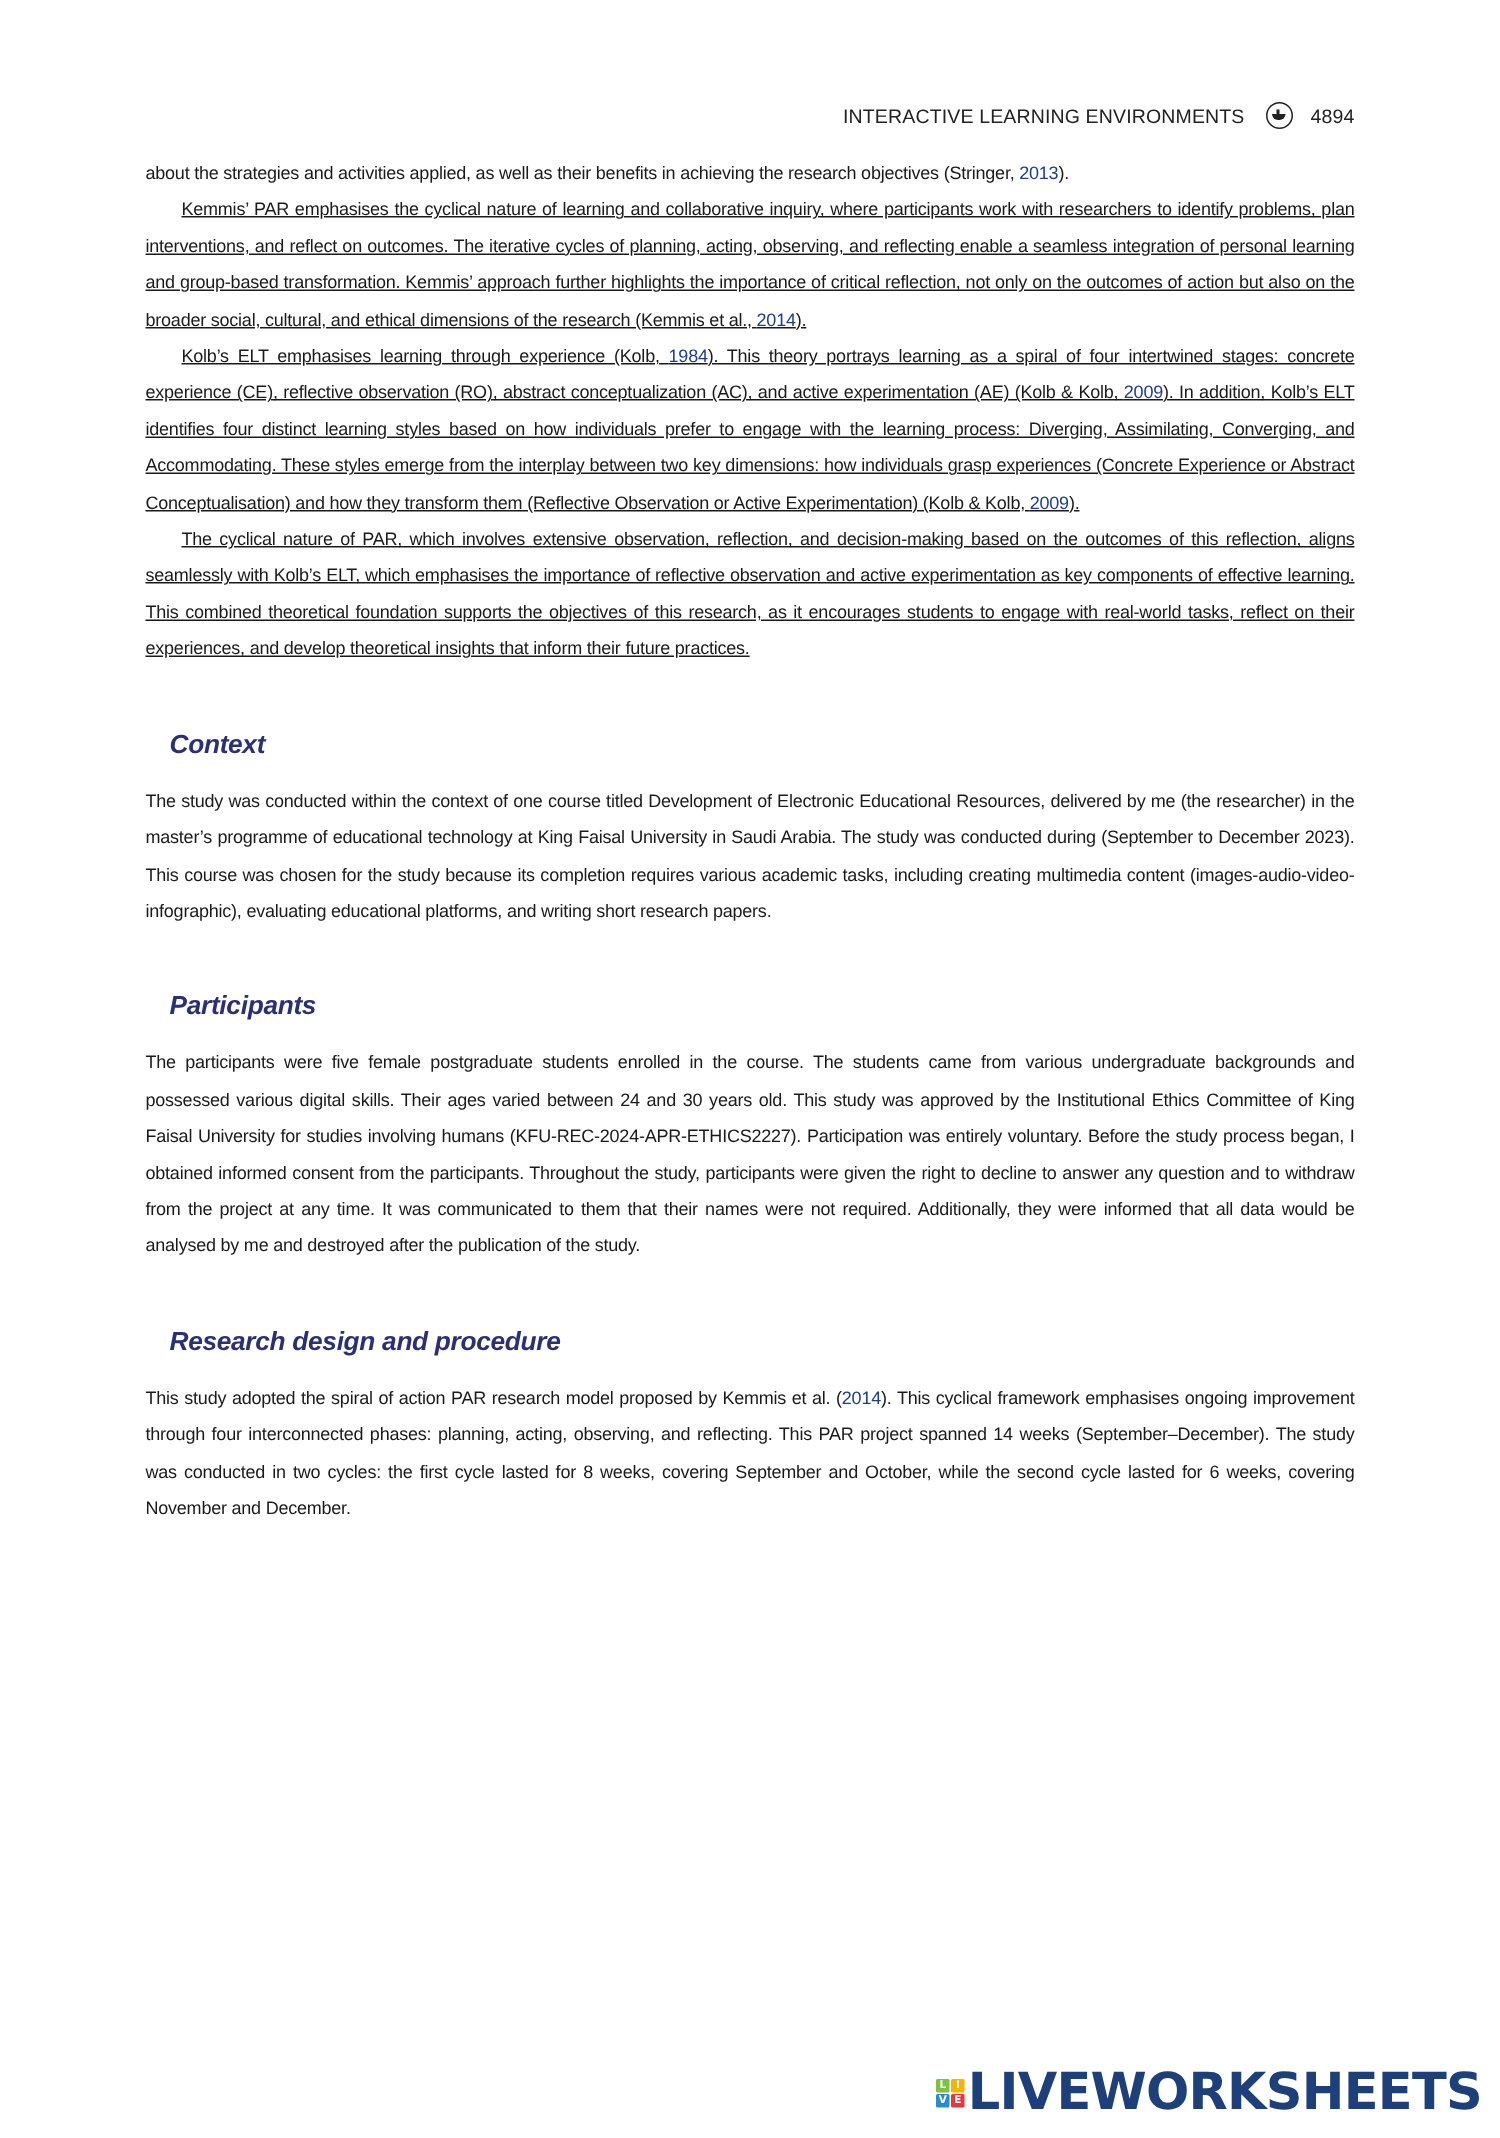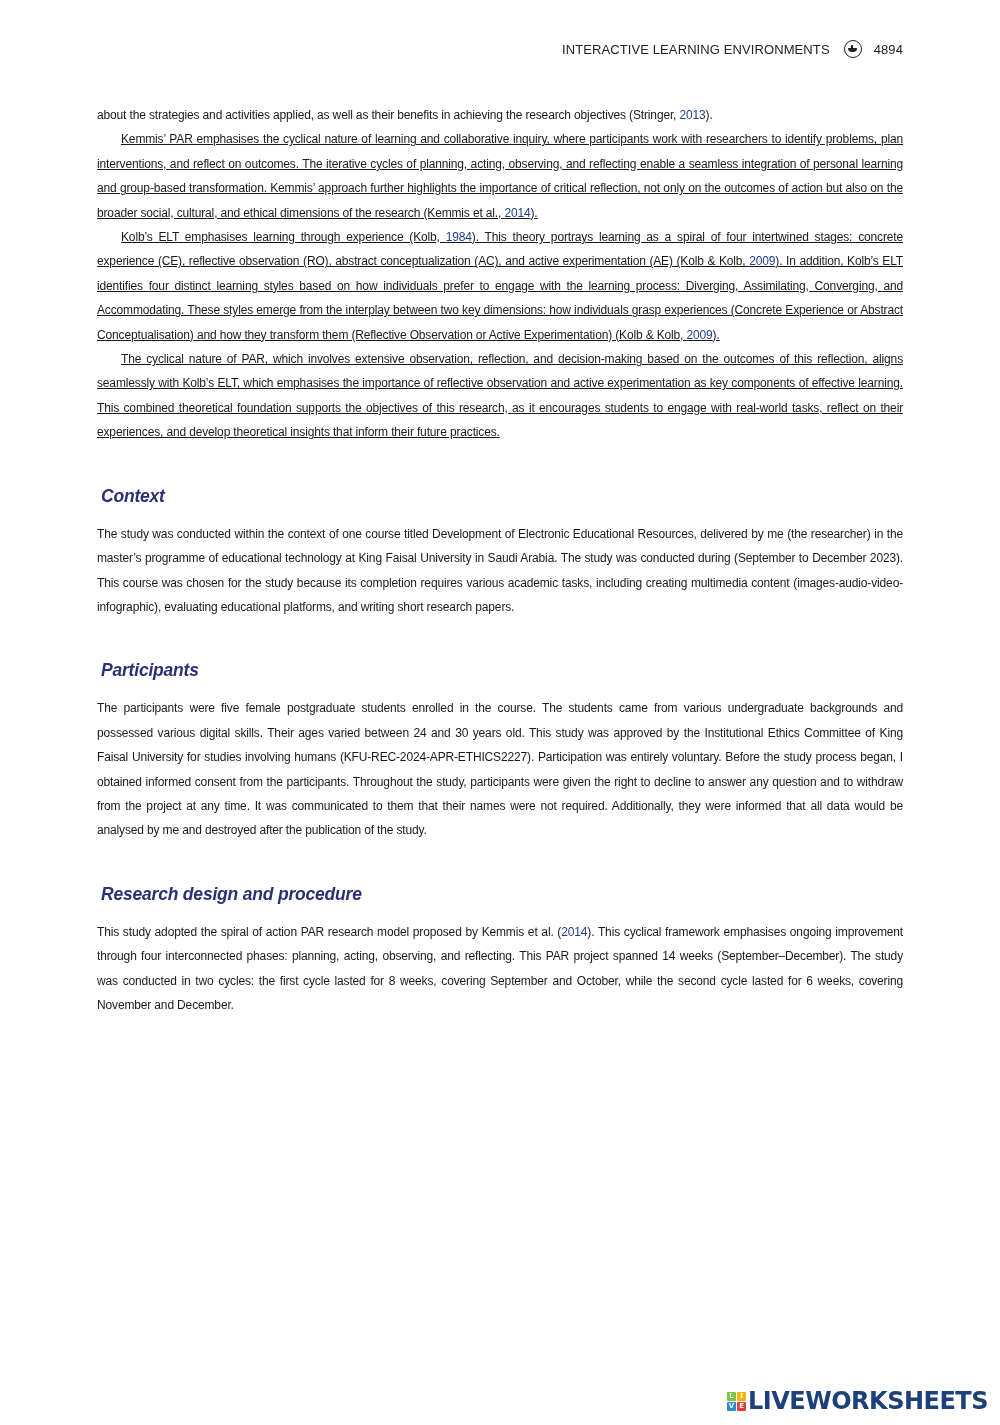--- a/index.html
+++ b/index.html
@@ -10,21 +10,21 @@
     body {
       width: 1000px;
       height: 1425px;
       position: relative;
       overflow: hidden;
       font-family: "Liberation Sans", sans-serif;
       color: #1a1a1a;
     }
     .running-head {
       position: absolute;
-      top: 40px;
+      top: 68px;
       right: 97px;
       display: flex;
       align-items: center;
       font-size: 13px;
       letter-spacing: 0.1px;
       color: #222;
     }
     .running-head .journal {
       text-transform: uppercase;
     }
@@ -71,21 +71,21 @@
       letter-spacing: -0.15px;
     }
     p.indent {
       text-indent: 24px;
       text-decoration: underline;
     }
     .cite {
       color: #1f3d8a;
     }
     h2 {
-      margin: 4px;
+      margin: 16px;
       font-size: 17.5px;
       font-weight: bold;
       font-style: italic;
       color: #2b2f74;
       letter-spacing: -0.2px;
     }
     .section {
       margin-top: 41px;
     }
     .section h2 {
@@ -108,21 +108,21 @@
     .wm-tile {
       font-size: 7px;
       font-weight: bold;
       color: #fff;
       text-align: center;
       line-height: 9px;
       font-family: "DejaVu Sans", sans-serif;
       border-radius: 1px;
     }
     .wm-text {
-      font-size: 24px;
+      font-size: 34px;
       font-weight: bold;
       color: #1d3f7a;
       letter-spacing: -0.5px;
       font-family: "DejaVu Sans", sans-serif;
     }
   </style>
 </head>
 <body>
 
 <header class="running-head">

